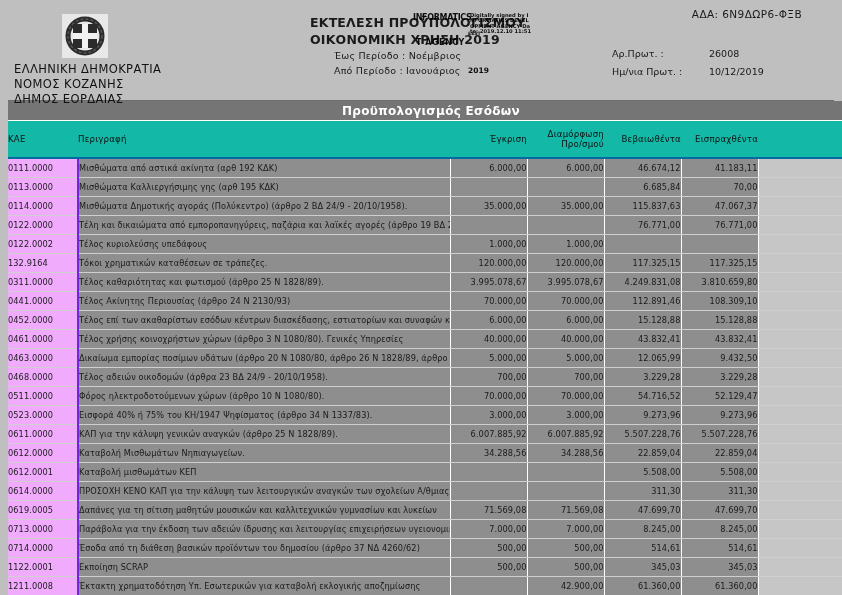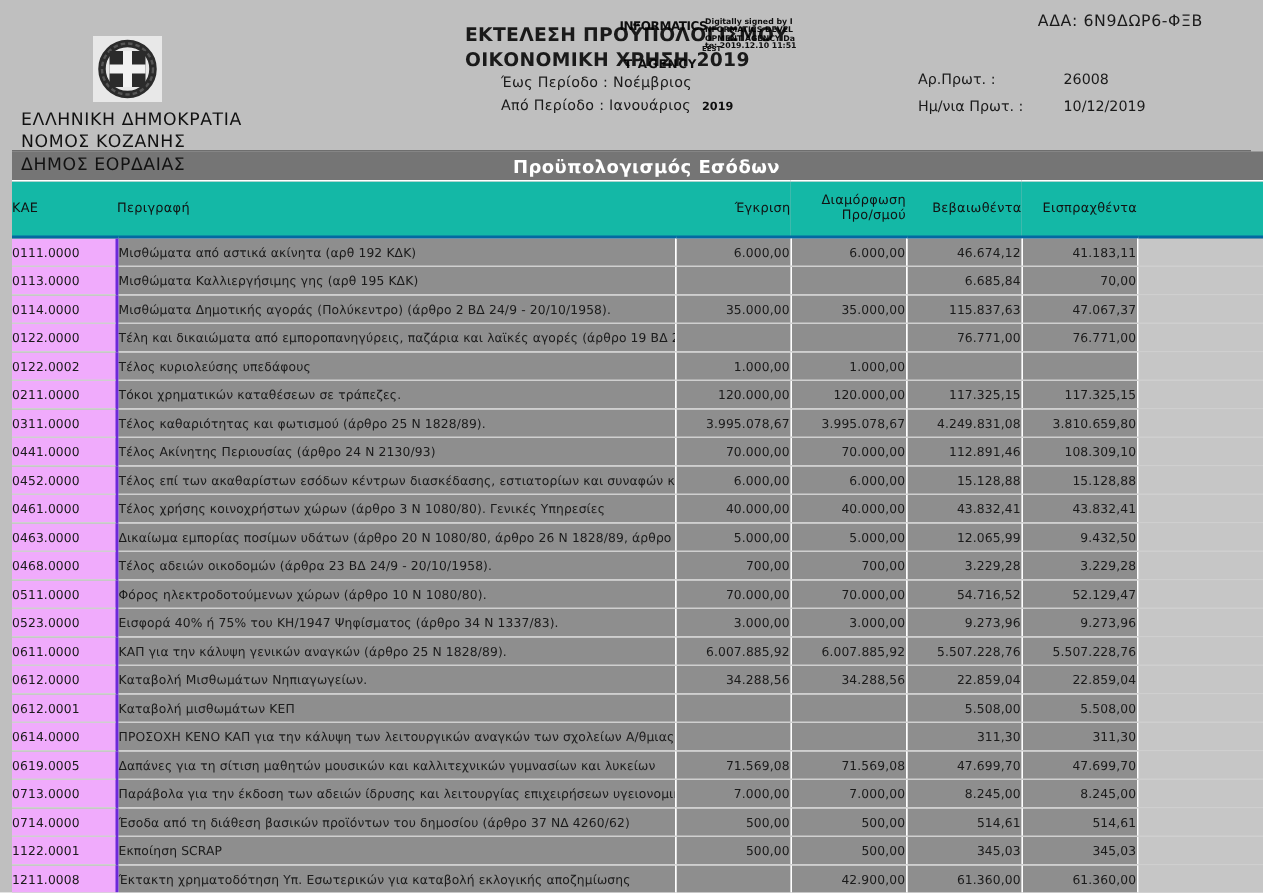--- a/index.html
+++ b/index.html
@@ -23,21 +23,21 @@
   .header {
     position: relative;
     height: 100px;
     padding: 6px 10px 0 10px;
     box-sizing: border-box;
   }
 
   .hdr-left {
     position: absolute;
     left: 14px;
-    top: 24px;
+    top: 14px;
     width: 300px;
   }
   .emblem {
     width: 46px;
     height: 44px;
     margin-left: 48px;
     background: #e8e8e8;
     position: relative;
     display: block;
   }
@@ -366,21 +366,21 @@
           <tr class="datarow">
             <td class="c-kae">0122.0002</td>
             <td class="c-desc">Τέλος κυριολεύσης υπεδάφους</td>
             <td class="c-num">1.000,00</td>
             <td class="c-num">1.000,00</td>
             <td class="c-num"></td>
             <td class="c-num"></td>
             <td class="c-pad"></td>
           </tr>
           <tr class="datarow">
-            <td class="c-kae">0211.0000</td>
+            <td class="c-kae">132.9164</td>
             <td class="c-desc">Τόκοι χρηματικών καταθέσεων σε τράπεζες.</td>
             <td class="c-num">120.000,00</td>
             <td class="c-num">120.000,00</td>
             <td class="c-num">117.325,15</td>
             <td class="c-num">117.325,15</td>
             <td class="c-pad"></td>
           </tr>
           <tr class="datarow">
             <td class="c-kae">0311.0000</td>
             <td class="c-desc">Τέλος καθαριότητας και φωτισμού (άρθρο 25 Ν 1828/89).</td>

